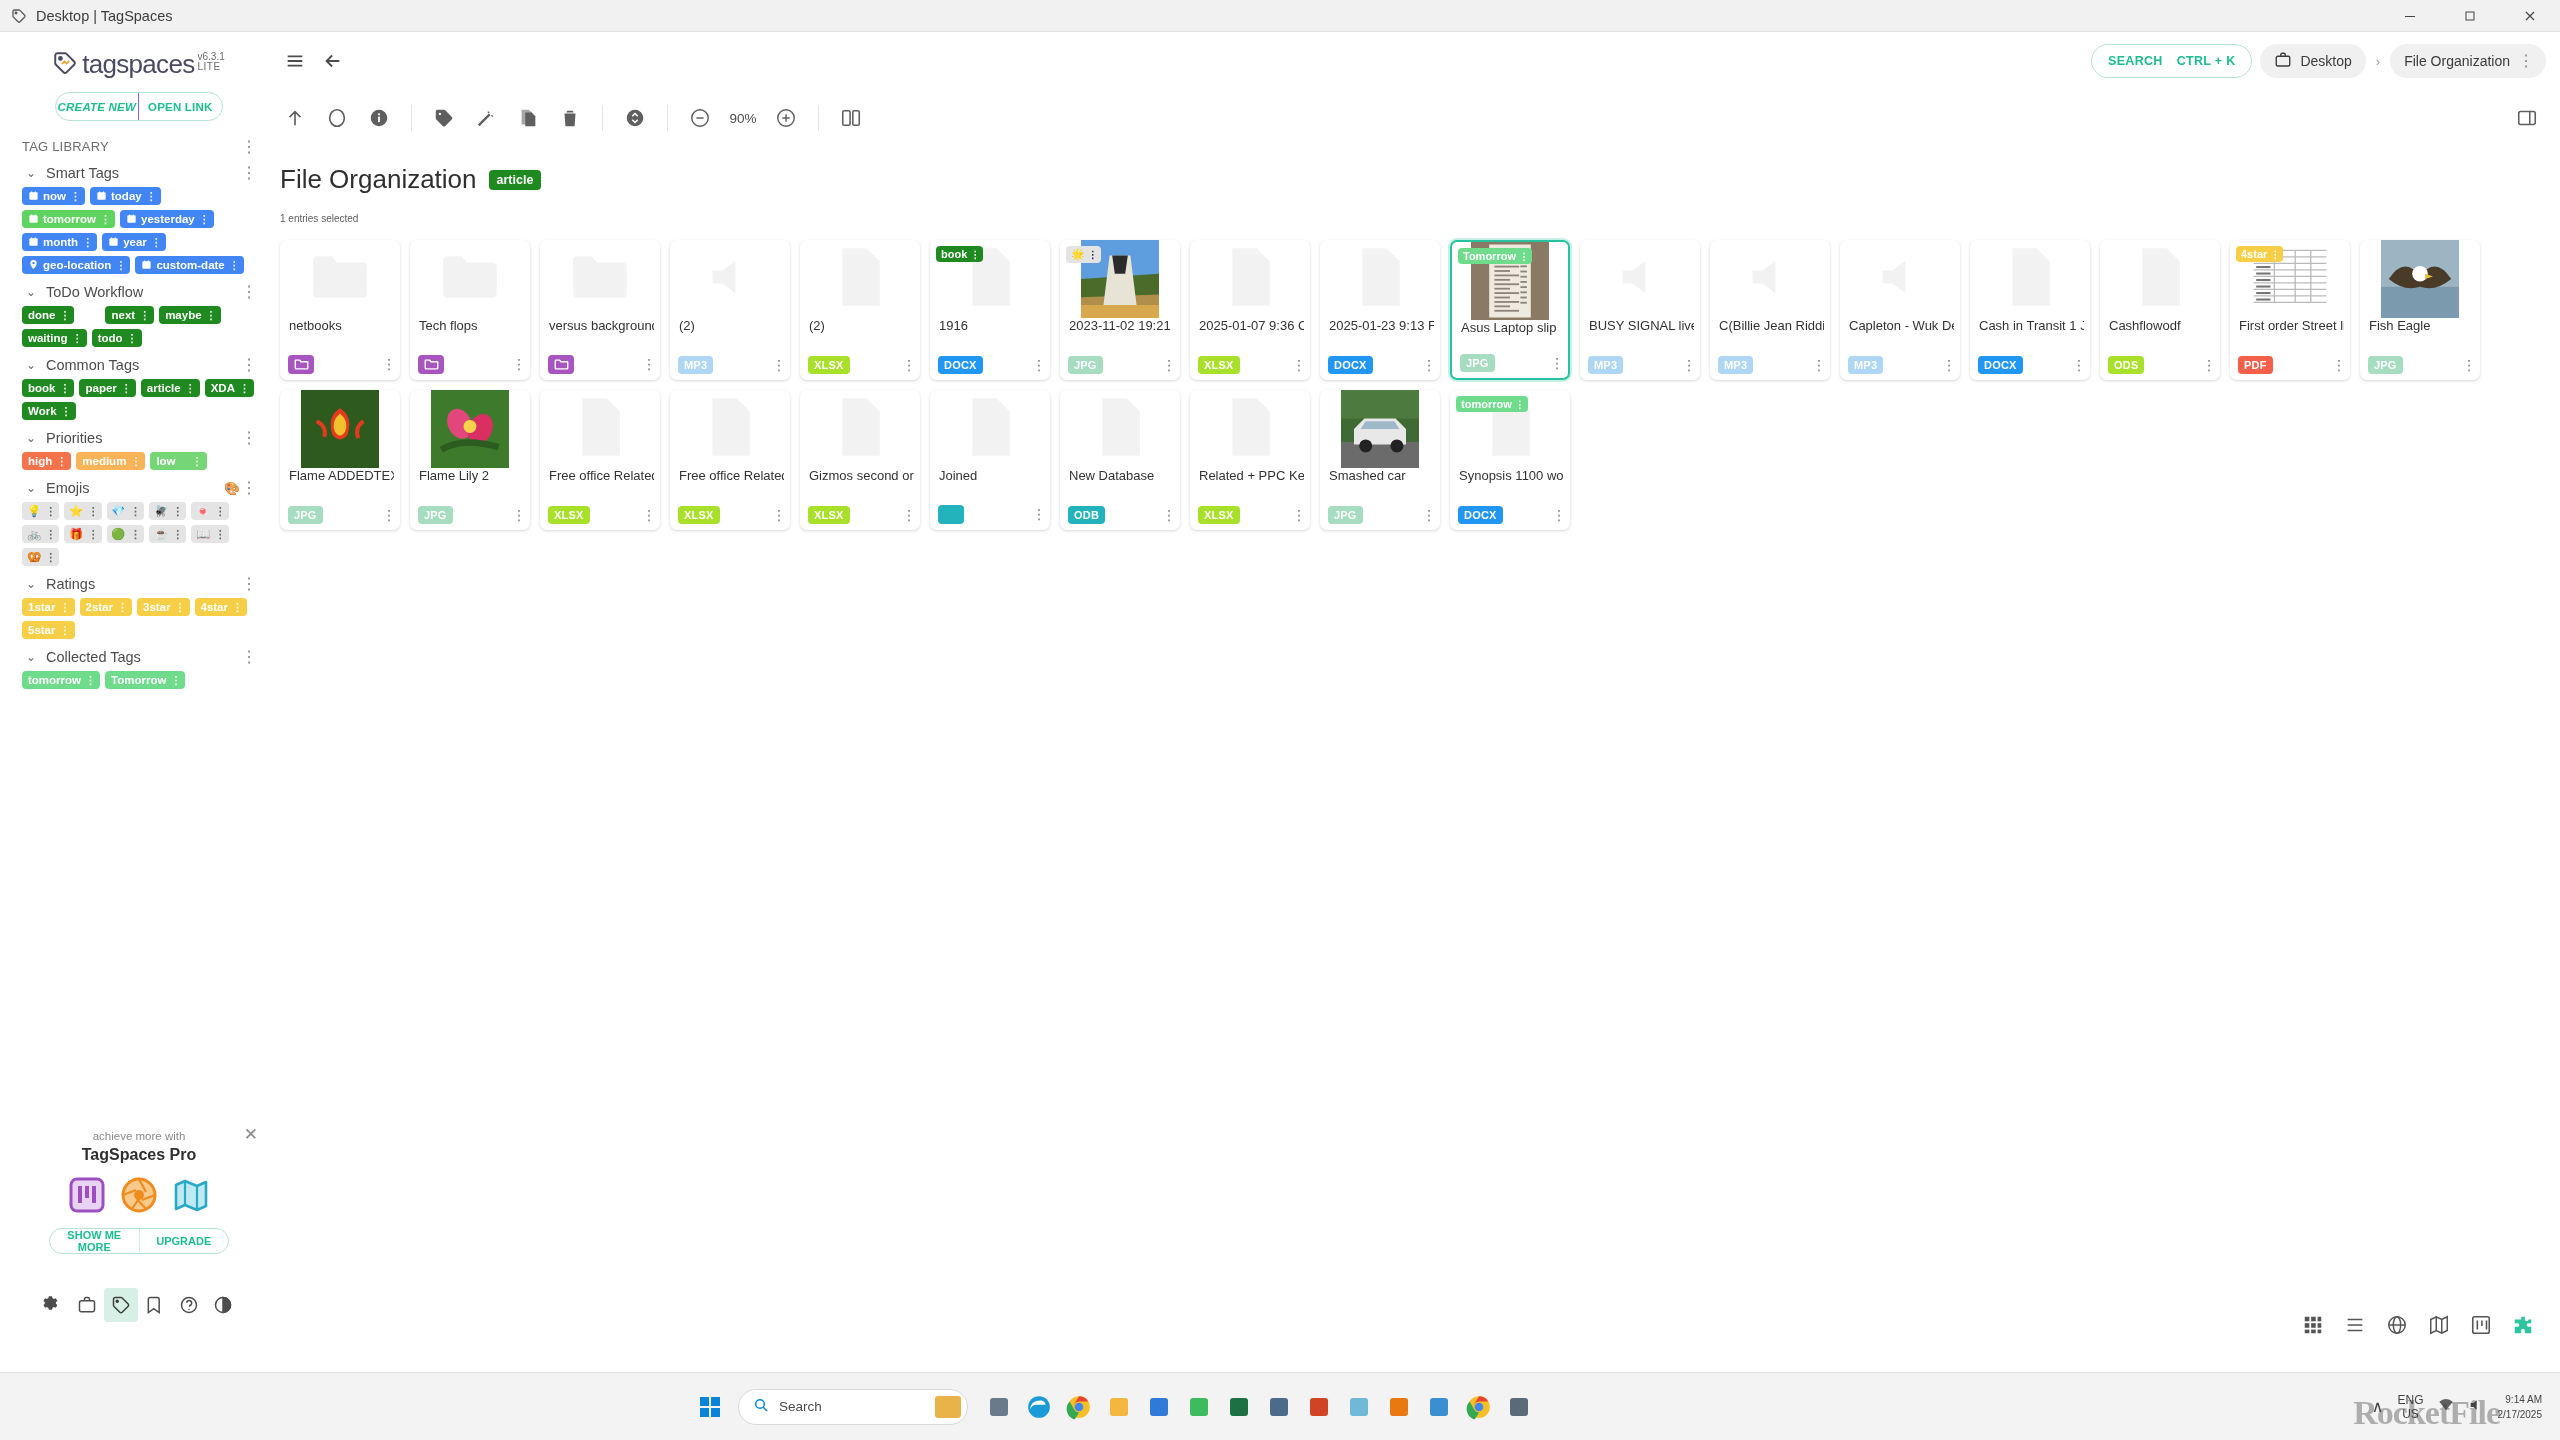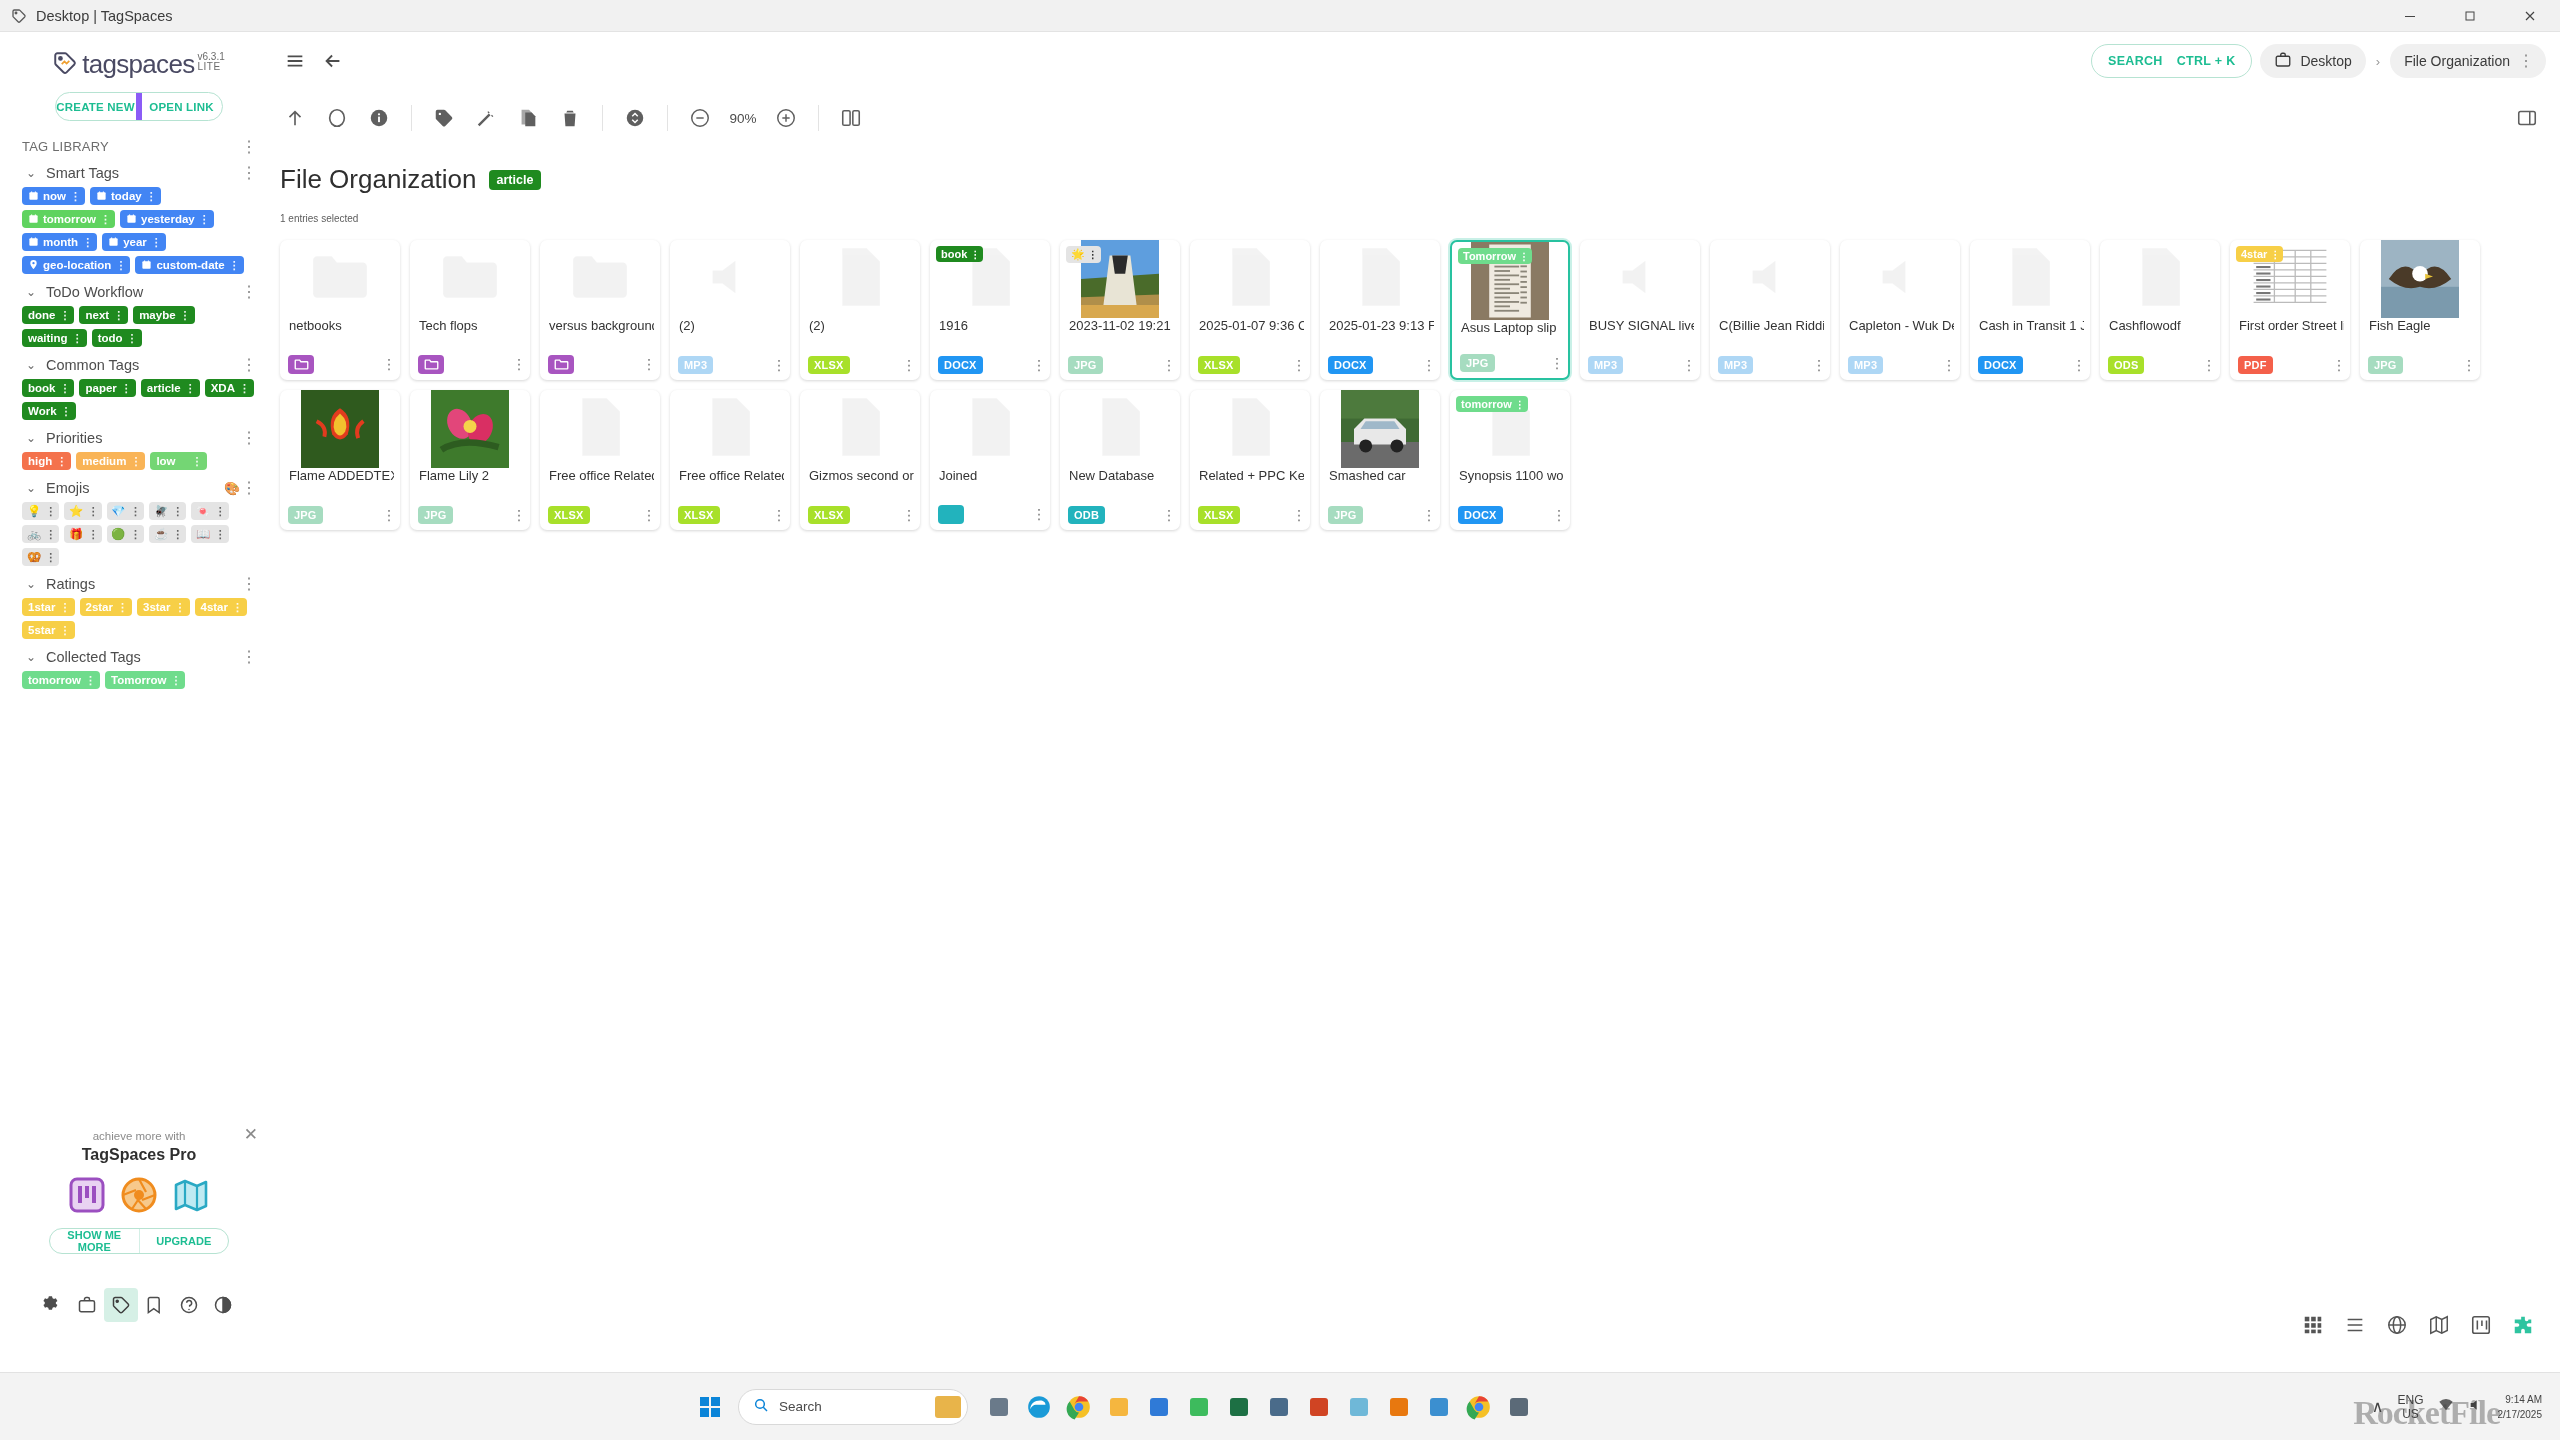--- a/index.html
+++ b/index.html
@@ -36,21 +36,21 @@
   .btn-pair {
     margin: 14px auto 0; width: 168px; height: 29px;
     border: 1px solid #b6e3d2; border-radius: 15px;
     display: flex; overflow: hidden; background: #fff;
   }
   .btn-pair button {
     flex: 1; border: 0; background: transparent; color: #1dbd92;
     font-size: 11.5px; font-weight: 700; letter-spacing: 0.2px;
     font-family: "Liberation Sans", sans-serif; cursor: pointer;
   }
-  .btn-pair button:first-child { border-right: 6px solid #8b5cf6; }
+  .btn-pair button:first-child { border-right: 1px solid #8b5cf6; font-style: italic; }
 
   .taglib-head {
     display: flex; align-items: center; justify-content: space-between;
     padding: 18px 14px 4px 14px;
   }
   .taglib-head span { font-size: 13px; color: #6d6d6d; letter-spacing: .2px;}
   .kebab { color: #8a8a8a; font-size: 16px; line-height: 10px; cursor: pointer; letter-spacing:0; width:14px; text-align:center;}
 
   .tgroup { padding: 0 10px; }
   .tgroup-head {
@@ -321,21 +321,21 @@
           <div class="tgroup-head">
             <span class="chev">⌄</span>
             <span class="tgroup-title">ToDo Workflow</span>
             <span class="kebab">⋮</span>
           </div>
           <div class="tag-row">
             <span class="tag" style="background: rgb(31, 138, 31);">
               <span>done</span>
               <span class="tdots">⋮</span>
             </span>
-            <span class="tag" style="background: rgb(31, 138, 31);">
+            <span class="tag" style="background: rgb(31, 138, 31); margin-left: 26px;">
               <span>next</span>
               <span class="tdots">⋮</span>
             </span>
             <span class="tag" style="background: rgb(31, 138, 31);">
               <span>maybe</span>
               <span class="tdots">⋮</span>
             </span>
             <span class="tag" style="background: rgb(31, 138, 31);">
               <span>waiting</span>
               <span class="tdots">⋮</span>

